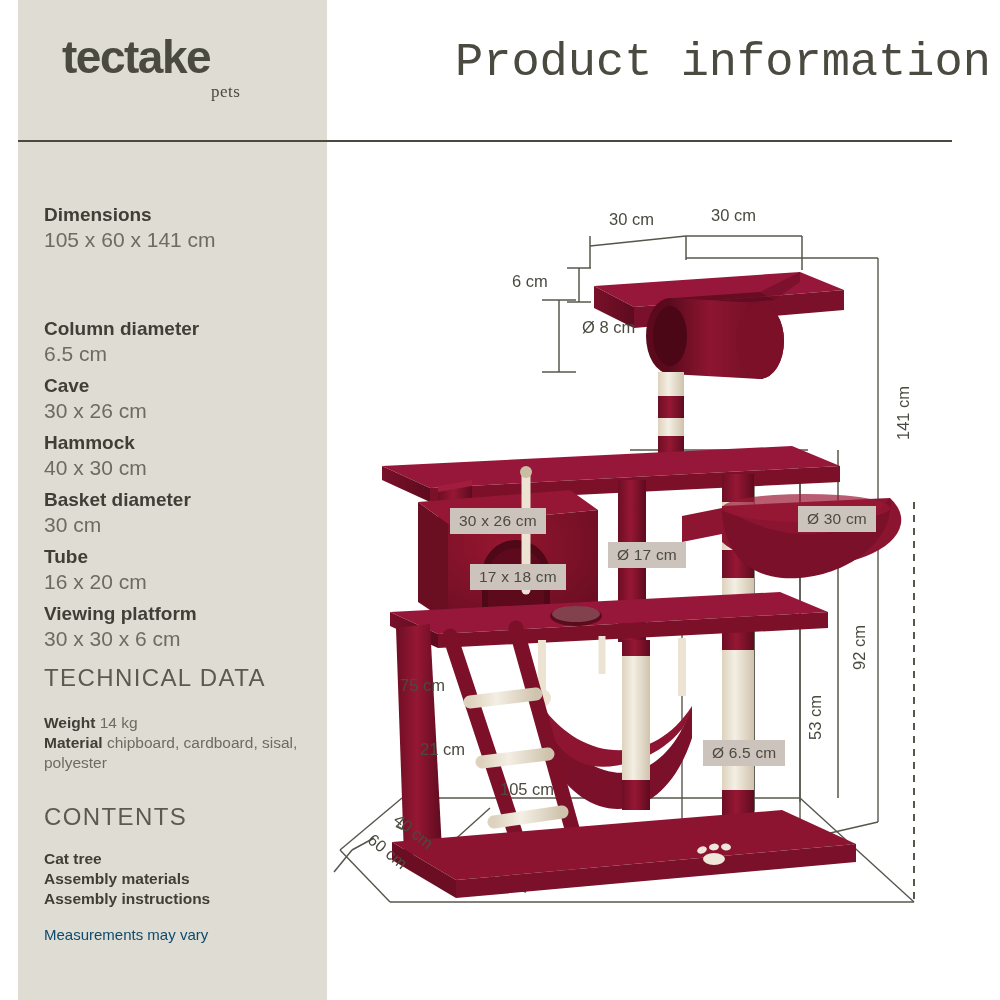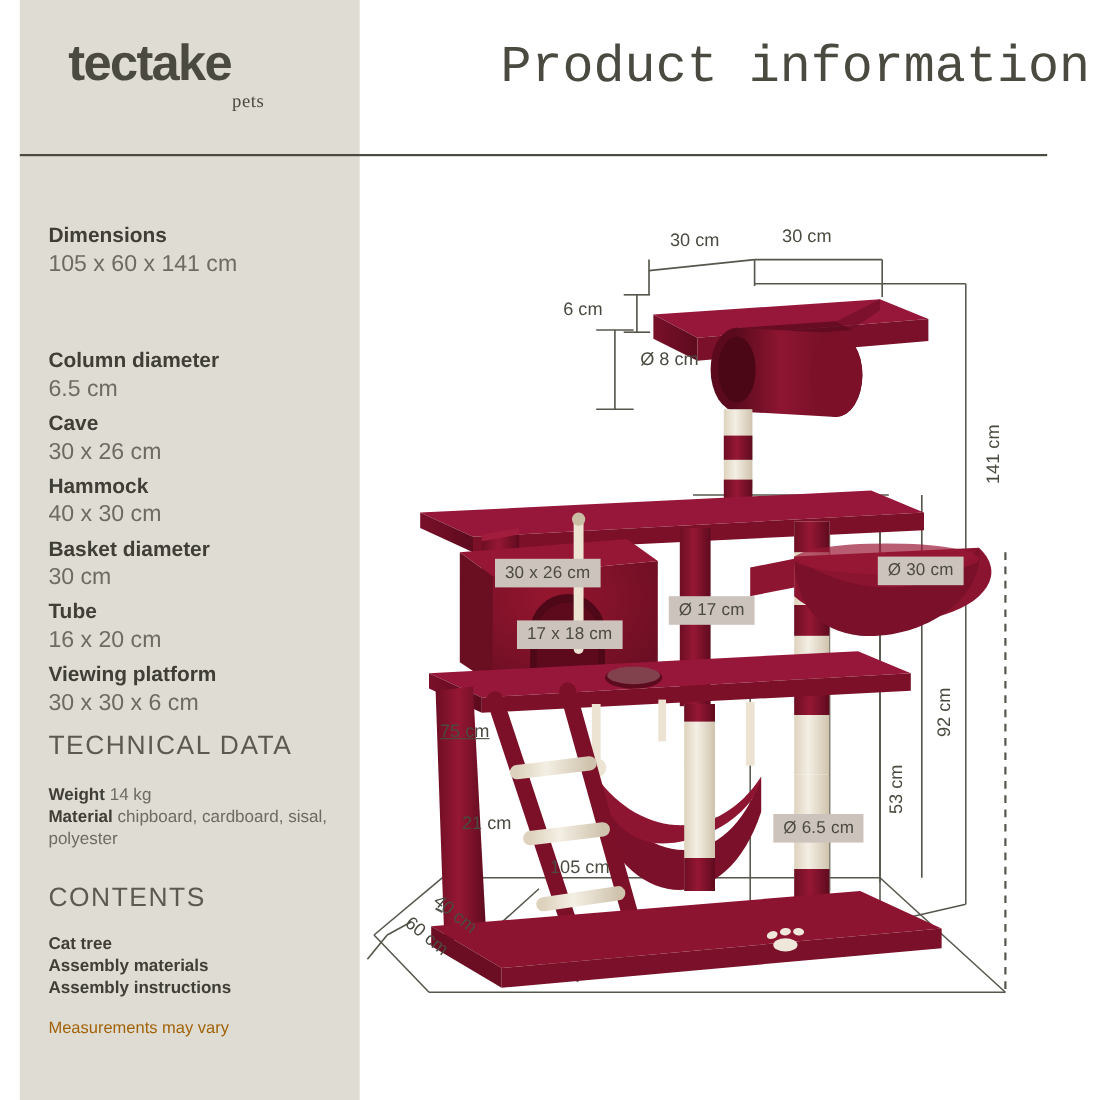--- a/index.html
+++ b/index.html
@@ -39,21 +39,21 @@
     margin:0; padding:0;
     font-size:24px;font-weight:400;letter-spacing:1.4px;color:#5c5a50;
     font-family:"Liberation Sans",sans-serif;
   }
   .spec{margin:0;padding:0;}
   .spec .k{font-size:19px;font-weight:700;color:#3f3e37;line-height:1.28;}
   .spec .v{font-size:21px;font-weight:400;color:#6d6b62;line-height:1.28;}
   .kv{font-size:15.5px;line-height:1.3;color:#6d6b62;}
   .kv b{color:#3f3e37;font-weight:700;}
   .contents-line{font-size:15.5px;font-weight:700;color:#3f3e37;line-height:1.3;}
-  .note{font-size:15px;color:#a16207;}
+  .note{font-size:15px;color:#0c4a6e;}
 
   
   #diagram{position:absolute;left:330px;top:150px;width:670px;height:850px;}
   #diagram svg{display:block;}
 
   
   .chip{
     position:absolute;background:#cdc3bd;color:#4b4a40;
     font-size:15.5px;font-weight:400;padding:4px 9px;white-space:nowrap;
     font-family:"Liberation Sans",sans-serif;letter-spacing:.2px;
@@ -347,21 +347,21 @@
   <span class="chip" style="left:120px;top:358px;">30 x 26 cm</span>
   <span class="chip" style="left:140px;top:414px;">17 x 18 cm</span>
   <span class="chip" style="left:278px;top:392px;">Ø 17 cm</span>
   <span class="chip" style="left:468px;top:356px;">Ø 30 cm</span>
   <span class="chip" style="left:373px;top:590px;">Ø 6.5 cm</span>
 
   <span class="dimtext" style="left:279px;top:60px;">30 cm</span>
   <span class="dimtext" style="left:381px;top:56px;">30 cm</span>
   <span class="dimtext" style="left:182px;top:122px;">6 cm</span>
   <span class="dimtext" style="left:252px;top:168px;">Ø 8 cm</span>
-  <span class="dimtext" style="left:70px;top:506px;text-decoration:underline;">75 cm</span>
+  <span class="dimtext" style="left:70px;top:526px;">75 cm</span>
   <span class="dimtext" style="left:90px;top:590px;">21 cm</span>
   <span class="dimtext" style="left:170px;top:630px;">105 cm</span>
 
   <span class="dimtext vert" style="left:564px;top:290px;transform:rotate(-90deg);">141 cm</span>
   <span class="dimtext vert" style="left:520px;top:520px;transform:rotate(-90deg);">92 cm</span>
   <span class="dimtext vert" style="left:476px;top:590px;transform:rotate(-90deg);">53 cm</span>
   <span class="dimtext vert" style="left:72px;top:660px;transform:rotate(39deg);">40 cm</span>
   <span class="dimtext vert" style="left:46px;top:680px;transform:rotate(39deg);">60 cm</span>
 </div>
 

